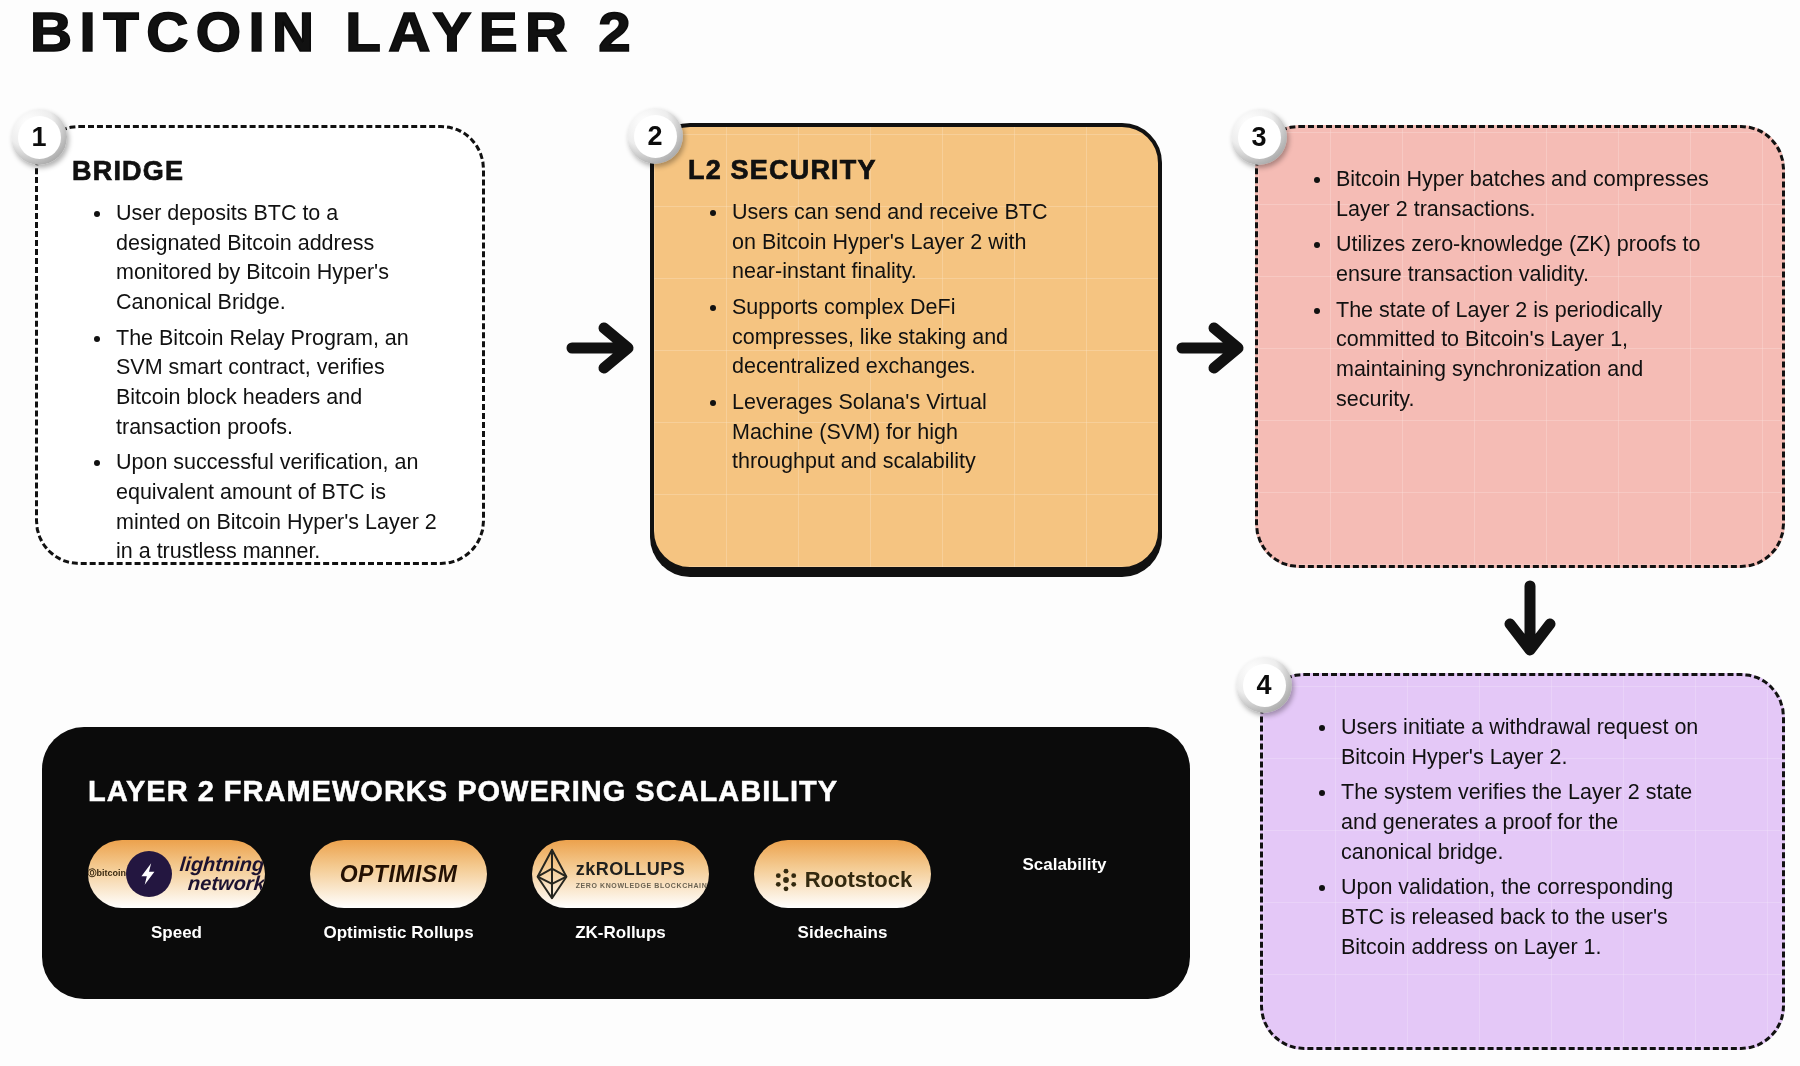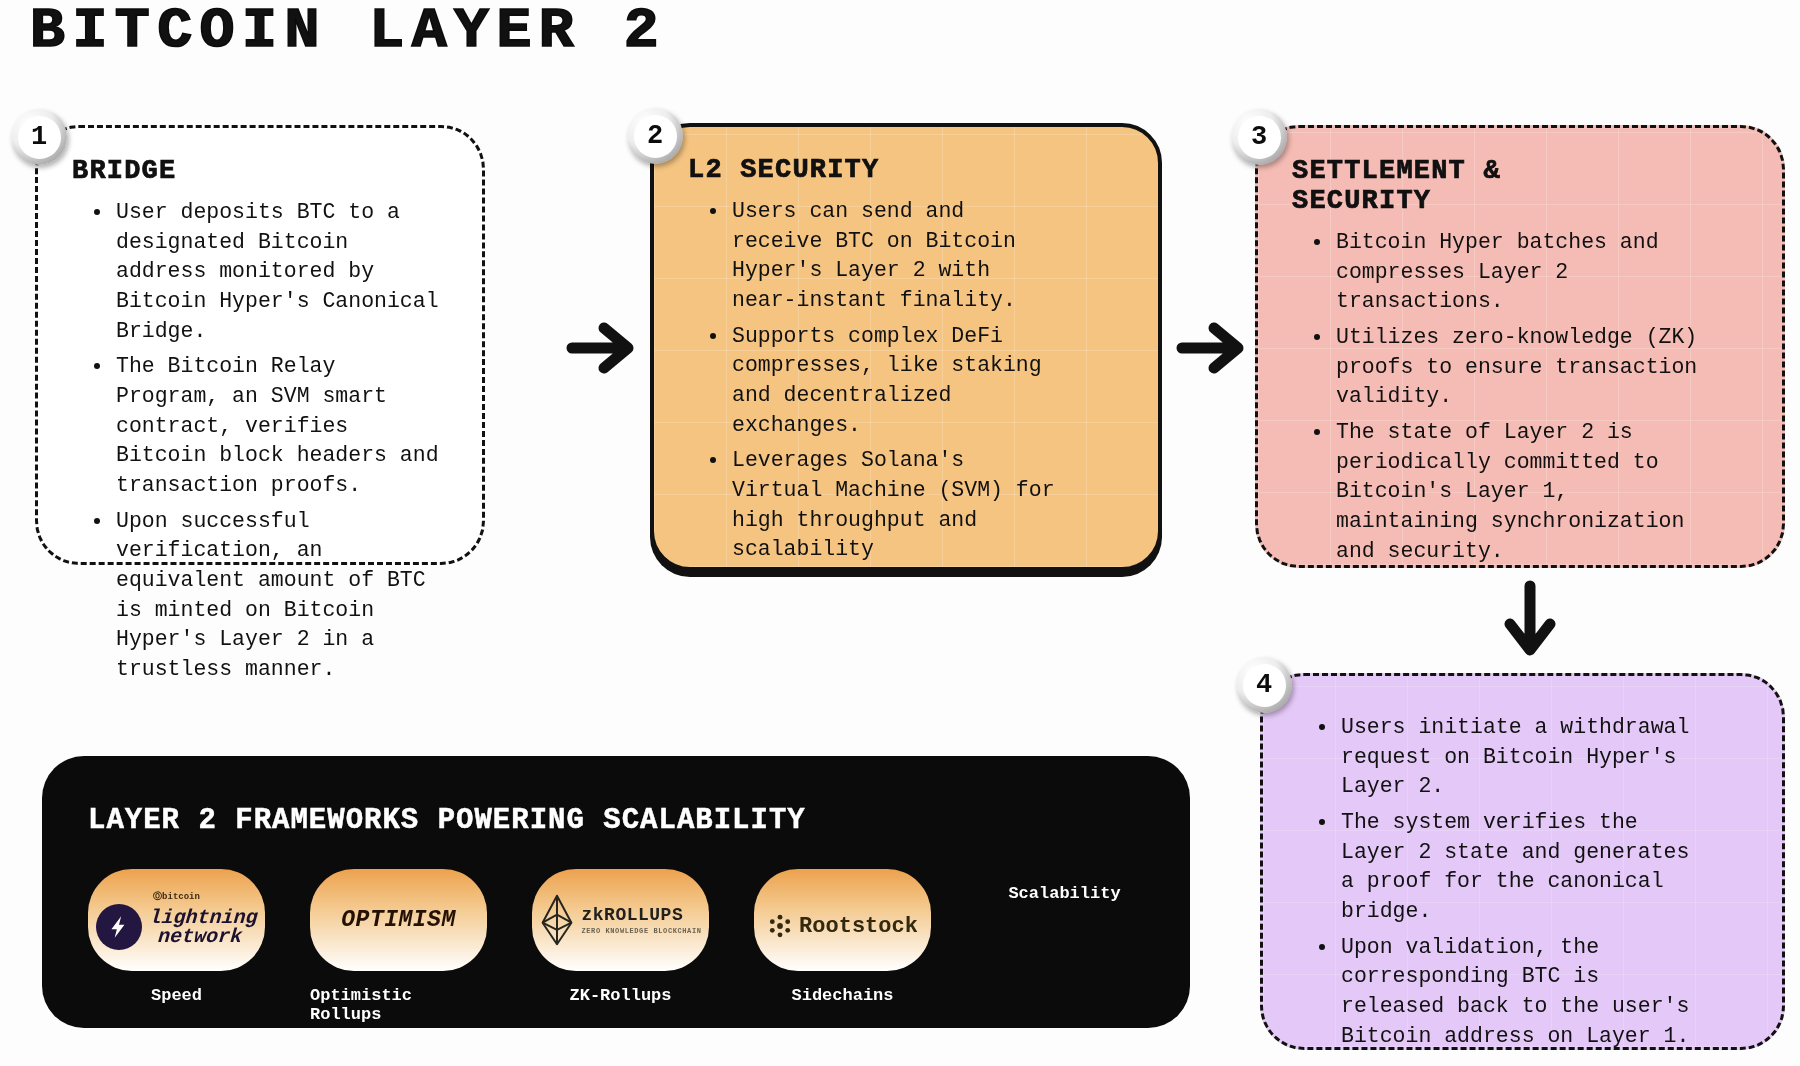--- a/index.html
+++ b/index.html
@@ -1,20 +1,20 @@
 <!DOCTYPE html>
 <html><head>
 <meta charset="utf-8">
 <style>
   * { margin:0; padding:0; box-sizing:border-box; }
   body { background:#ffffff; }
   .stage {
     position:relative; width:1800px; height:1066px;
     background:#fdfdfd; overflow:hidden;
-    font-family:Liberation Mono, monospace; color:#111;
+    font-family:Liberation Sans, sans-serif; color:#111;
   }
   .page-title {
     position:absolute; left:30px; top:0px;
     font-size:55px; font-weight:900; letter-spacing:7px;
     -webkit-text-stroke:1.6px #0c0c0c;
     transform:scaleX(1.06); transform-origin:left top;
     white-space:nowrap;
   }
   .card {
     position:absolute; border-radius:44px;
@@ -46,34 +46,34 @@
     box-shadow:2px 3px 5px rgba(0,0,0,.3);
     display:flex; align-items:center; justify-content:center; z-index:2;
   }
   .badge-inner {
     width:43px; height:43px; border-radius:50%; background:#fff;
     display:flex; align-items:center; justify-content:center;
     font-size:27px; font-weight:900; color:#0c0c0c;
   }
   .arrow { position:absolute; }
   .panel {
-    position:absolute; left:42px; top:756px; width:1148px; height:272px;
+    position:absolute; left:42px; top:727px; width:1148px; height:272px;
     background:#0b0b0b; border-radius:42px; color:#fff;
     padding:48px 36px 0 46px;
   }
   .panel-title {
     font-size:29px; font-weight:900; letter-spacing:1px;
     -webkit-text-stroke:.5px #fff; margin-bottom:32px; white-space:nowrap;
   }
   .pill-row { display:flex; gap:45px; }
   .framework { width:177px; display:flex; flex-direction:column; align-items:center; }
   .pill {
-    width:177px; height:102px; border-radius:44px;
+    width:177px; height:68px; border-radius:44px;
     background:linear-gradient(180deg, #eca24d 0%, #f4cb92 40%, #ffffff 100%);
-    display:flex; flex-direction:column; align-items:center; justify-content:center;
+    display:flex; flex-direction:row; align-items:center; justify-content:center;
     position:relative; overflow:hidden;
   }
   .fw-label { margin-top:15px; font-size:17px; font-weight:700; color:#fff; }
   
   .ln-top { font-size:9px; font-weight:700; color:#3a2a12; margin-bottom:1px; }
   .ln-row { display:flex; align-items:center; }
   .ln-circle { width:46px; height:46px; border-radius:50%; background:#231640;
                display:flex; align-items:center; justify-content:center; margin-right:7px; flex:none; }
   .ln-text { font-style:italic; font-weight:800; font-size:20px; line-height:.95;
              color:#1c1230; transform:skewX(-5deg); }
@@ -132,21 +132,20 @@
   <div class="arrow" style="left:1176px; top:316px;">
     <svg width="74" height="64" viewBox="0 0 74 64">
       <path d="M6 32 H54 M38 12 L62 32 L38 52" stroke="#111" stroke-width="11" fill="none" stroke-linecap="round" stroke-linejoin="round"></path>
     </svg>
   </div>
 
   <section class="card card-pink textured">
     <div class="badge">
       <div class="badge-inner">3</div>
     </div>
-    <h2>SETTLEMENT &amp; SECURITY</h2>
     <ul>
       <li>Bitcoin Hyper batches and compresses Layer 2 transactions.</li>
       <li>Utilizes zero-knowledge (ZK) proofs to ensure transaction validity.</li>
       <li>The state of Layer 2 is periodically committed to Bitcoin's Layer 1, maintaining synchronization and security.</li>
     </ul>
   </section>
 
   <div class="arrow" style="left:1498px; top:580px;">
     <svg width="64" height="84" viewBox="0 0 64 84">
       <path d="M32 6 V62 M12 44 L32 70 L52 44" stroke="#111" stroke-width="11" fill="none" stroke-linecap="round" stroke-linejoin="round"></path>

